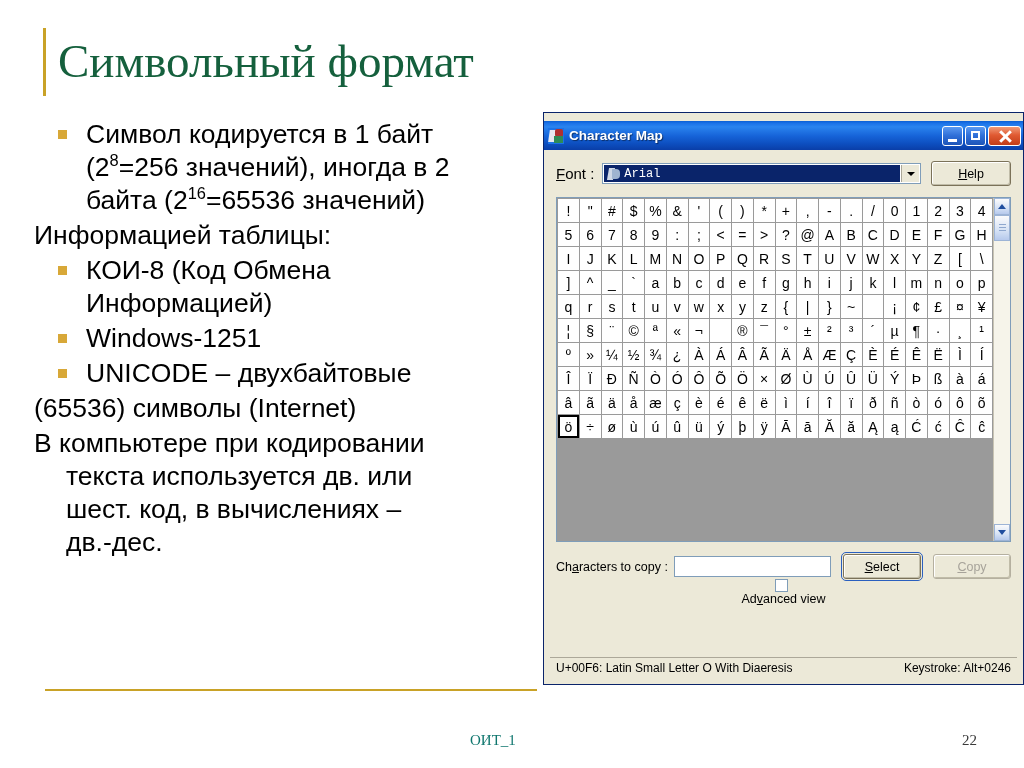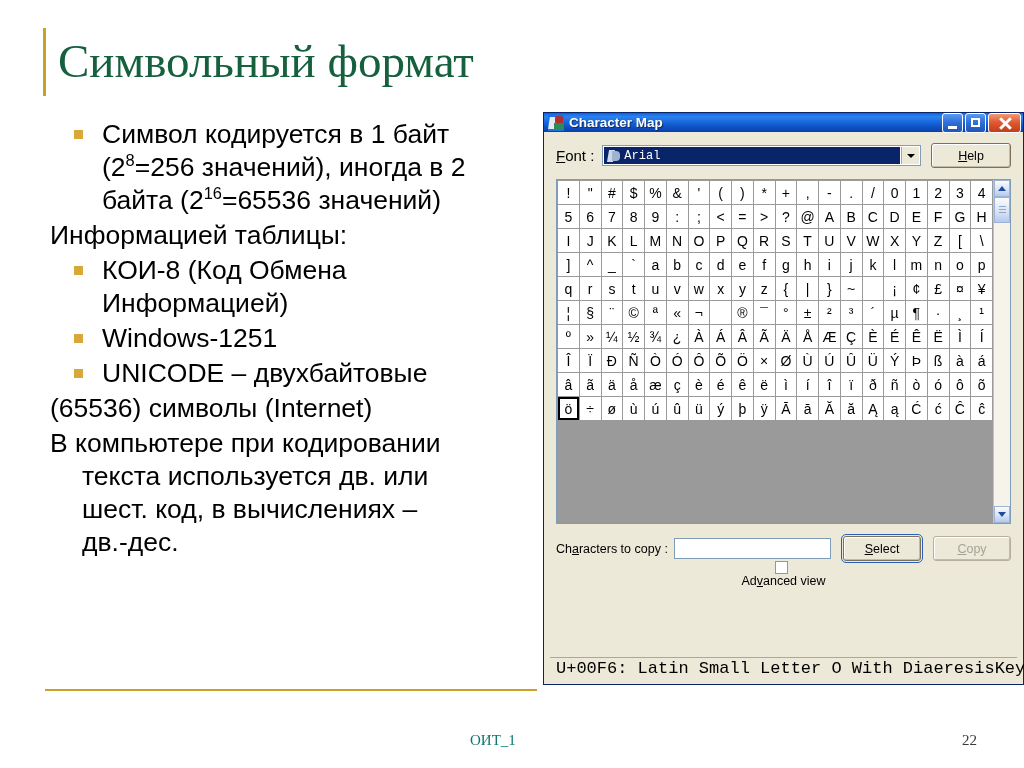--- a/index.html
+++ b/index.html
@@ -31,21 +31,21 @@
     font-family: "Liberation Serif", serif;
     font-size: 47px;
     color: #15603d;
     white-space: nowrap;
     letter-spacing: 0px;
   }
 
   
   #slide-body {
     position: absolute;
-    left: 44px;
+    left: 28px;
     top: 118px;
     width: 510px;
   }
   .blk {
     font-size: 26.5px;
     color: #000000;
     line-height: 33px;
   }
   .bullet-row {
     position: relative;
@@ -107,28 +107,29 @@
     position: absolute;
     left: 543px;
     top: 112px;
     width: 481px;
     height: 573px;
     background: #ece9d8;
     border: 1px solid #0a246a;
     box-sizing: border-box;
   }
   #cm-titlebar {
-    height: 19px;
+    height: 29px;
     background: linear-gradient(to bottom,
         #0b5fd4 0%, #1b72e8 8%, #2a84ef 20%,
         #1663d8 52%, #0d4fc0 78%, #0a3ea8 100%);
     display: flex;
     align-items: center;
     padding: 0 2px 0 4px;
     position: relative;
+    margin-top: 8px;
   }
   #cm-appicon {
     width: 16px; height: 16px;
     margin-right: 5px;
     position: relative;
     background: #1b72e8;
     flex: 0 0 auto;
   }
   #cm-appicon .gA {
     position: absolute; left: 1px; top: 2px;
@@ -398,21 +399,21 @@
     position: absolute;
     left: 6px; right: 6px; bottom: 6px;
     height: 21px;
     border-top: 1px solid #aca899;
     display: flex;
     align-items: center;
     justify-content: space-between;
     padding: 0 6px;
     box-sizing: border-box;
   }
-  .status-txt { font-size: 17px; color: #000; white-space: nowrap; font-family: Liberation Mono, monospace; }
+  .status-txt { font-size: 12px; color: #000; white-space: nowrap; }
 </style>
 </head>
 <body>
 
 <div id="slide-title-bar"></div>
 <div id="slide-title">Символьный формат</div>
 
 <div id="slide-body">
     <div class="blk bullet-row">
       <span class="sq"></span>

